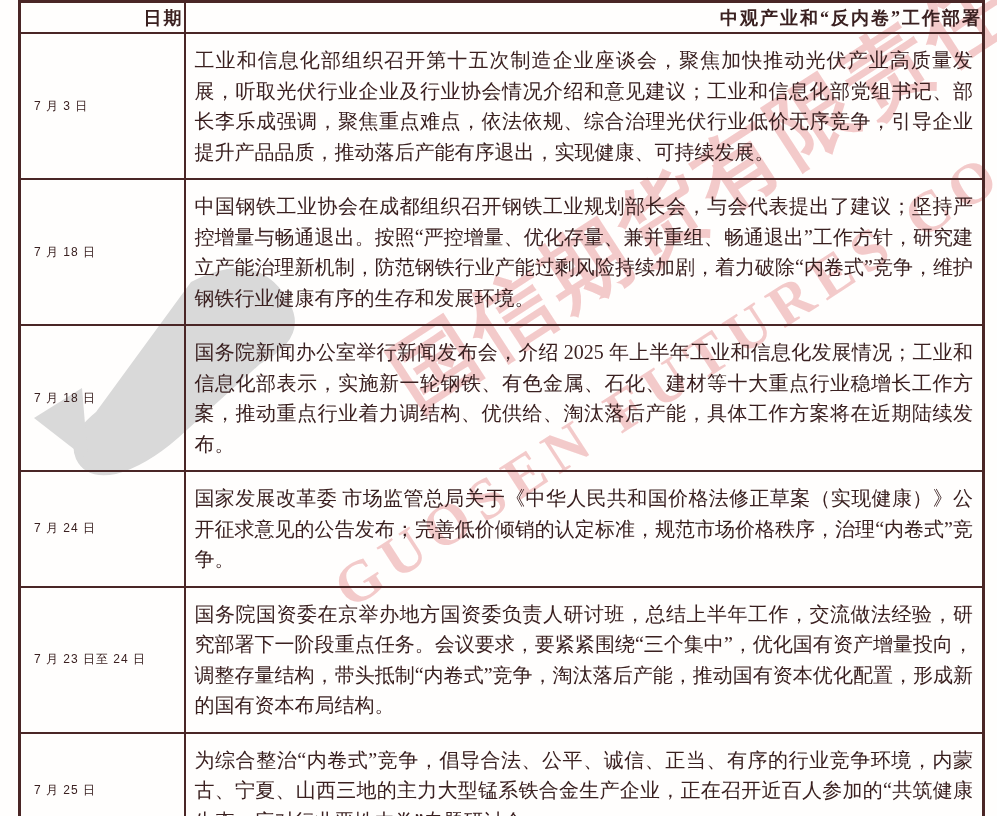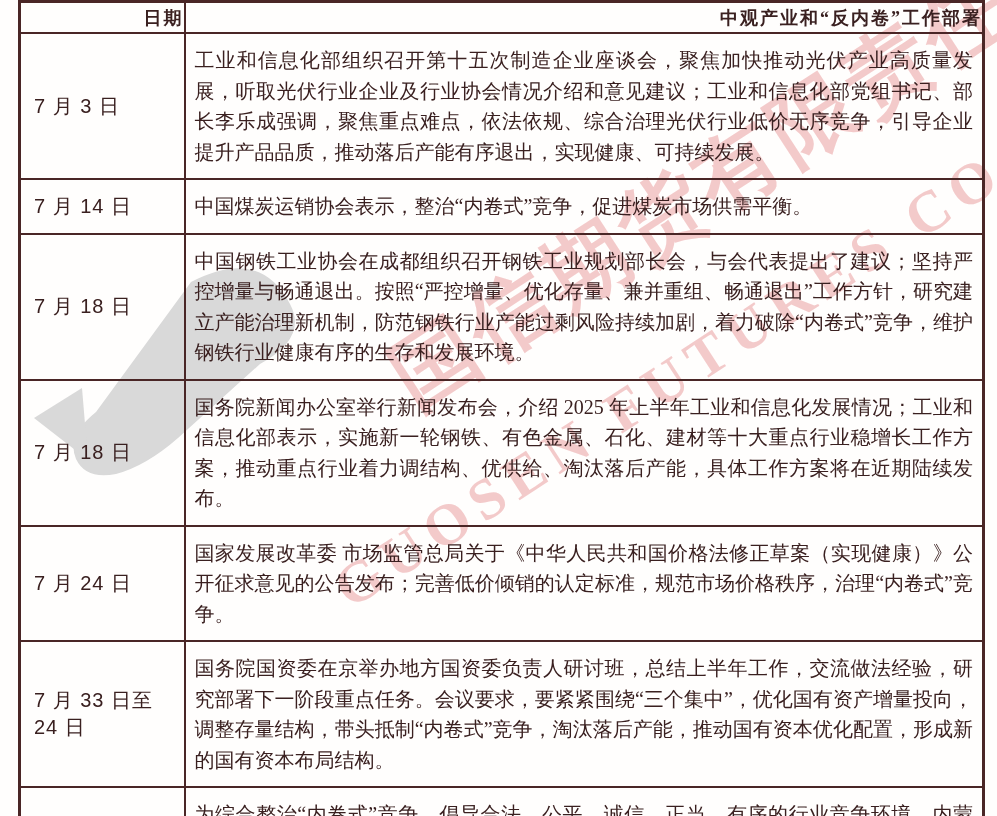--- a/index.html
+++ b/index.html
@@ -39,21 +39,21 @@
   col.c-date { width:165px; }
   th, td { border:2px solid #4a2626; }
   td.cell-content { border-left:1.5px solid #4a2626; }
   th {
     height:27px; text-align:right; vertical-align:middle;
     font-size:18px; font-weight:bold; padding:1px 0; letter-spacing:2px;
     border-bottom:2.5px solid #4a2626;
   }
   td.cell-date {
     font-family:"Liberation Sans", sans-serif;
-    font-size:20px; padding-left:13px; vertical-align:middle;
+    font-size:12px; padding-left:13px; vertical-align:middle;
     letter-spacing:1px;
   }
   td.cell-content {
     font-size:20px; line-height:30.5px; text-align:justify;
     padding:11px 9px; vertical-align:middle;
   }
   tr.r0 { height:130px; }
   tr.r1 { height:32px;  }
   tr.r2 { height:122px; }
   tr.r3 { height:122px; }
@@ -86,38 +86,34 @@
         <tr>
           <th>日期</th>
           <th>中观产业和“反内卷”工作部署</th>
         </tr>
       </thead>
       <tbody>
         <tr class="r0">
           <td class="cell-date">7 月 3 日</td>
           <td class="cell-content">工业和信息化部组织召开第十五次制造企业座谈会，聚焦加快推动光伏产业高质量发展，听取光伏行业企业及行业协会情况介绍和意见建议；工业和信息化部党组书记、部长李乐成强调，聚焦重点难点，依法依规、综合治理光伏行业低价无序竞争，引导企业提升产品品质，推动落后产能有序退出，实现健康、可持续发展。</td>
         </tr>
-        <tr class="r1">
-          <td class="cell-date">7 月 14 日</td>
-          <td class="cell-content">中国煤炭运销协会表示，整治“内卷式”竞争，促进煤炭市场供需平衡。</td>
-        </tr>
         <tr class="r2">
           <td class="cell-date">7 月 18 日</td>
           <td class="cell-content">中国钢铁工业协会在成都组织召开钢铁工业规划部长会，与会代表提出了建议；坚持严控增量与畅通退出。按照“严控增量、优化存量、兼并重组、畅通退出”工作方针，研究建立产能治理新机制，防范钢铁行业产能过剩风险持续加剧，着力破除“内卷式”竞争，维护钢铁行业健康有序的生存和发展环境。</td>
         </tr>
         <tr class="r3">
           <td class="cell-date">7 月 18 日</td>
           <td class="cell-content">国务院新闻办公室举行新闻发布会，介绍 2025 年上半年工业和信息化发展情况；工业和信息化部表示，实施新一轮钢铁、有色金属、石化、建材等十大重点行业稳增长工作方案，推动重点行业着力调结构、优供给、淘汰落后产能，具体工作方案将在近期陆续发布。</td>
         </tr>
         <tr class="r4">
           <td class="cell-date">7 月 24 日</td>
           <td class="cell-content">国家发展改革委 市场监管总局关于《中华人民共和国价格法修正草案（实现健康）》公开征求意见的公告发布；完善低价倾销的认定标准，规范市场价格秩序，治理“内卷式”竞争。</td>
         </tr>
         <tr class="r5">
-          <td class="cell-date">7 月 33 日至 24 日</td>
+          <td class="cell-date">7 月 23 日至 24 日</td>
           <td class="cell-content">国务院国资委在京举办地方国资委负责人研讨班，总结上半年工作，交流做法经验，研究部署下一阶段重点任务。会议要求，要紧紧围绕“三个集中”，优化国有资产增量投向，调整存量结构，带头抵制“内卷式”竞争，淘汰落后产能，推动国有资本优化配置，形成新的国有资本布局结构。</td>
         </tr>
         <tr class="r6">
           <td class="cell-date">7 月 25 日</td>
           <td class="cell-content">为综合整治“内卷式”竞争，倡导合法、公平、诚信、正当、有序的行业竞争环境，内蒙古、宁夏、山西三地的主力大型锰系铁合金生产企业，正在召开近百人参加的“共筑健康生态，应对行业恶性内卷”专题研讨会。</td>
         </tr>
       </tbody>
     </table>
 
   </div>

